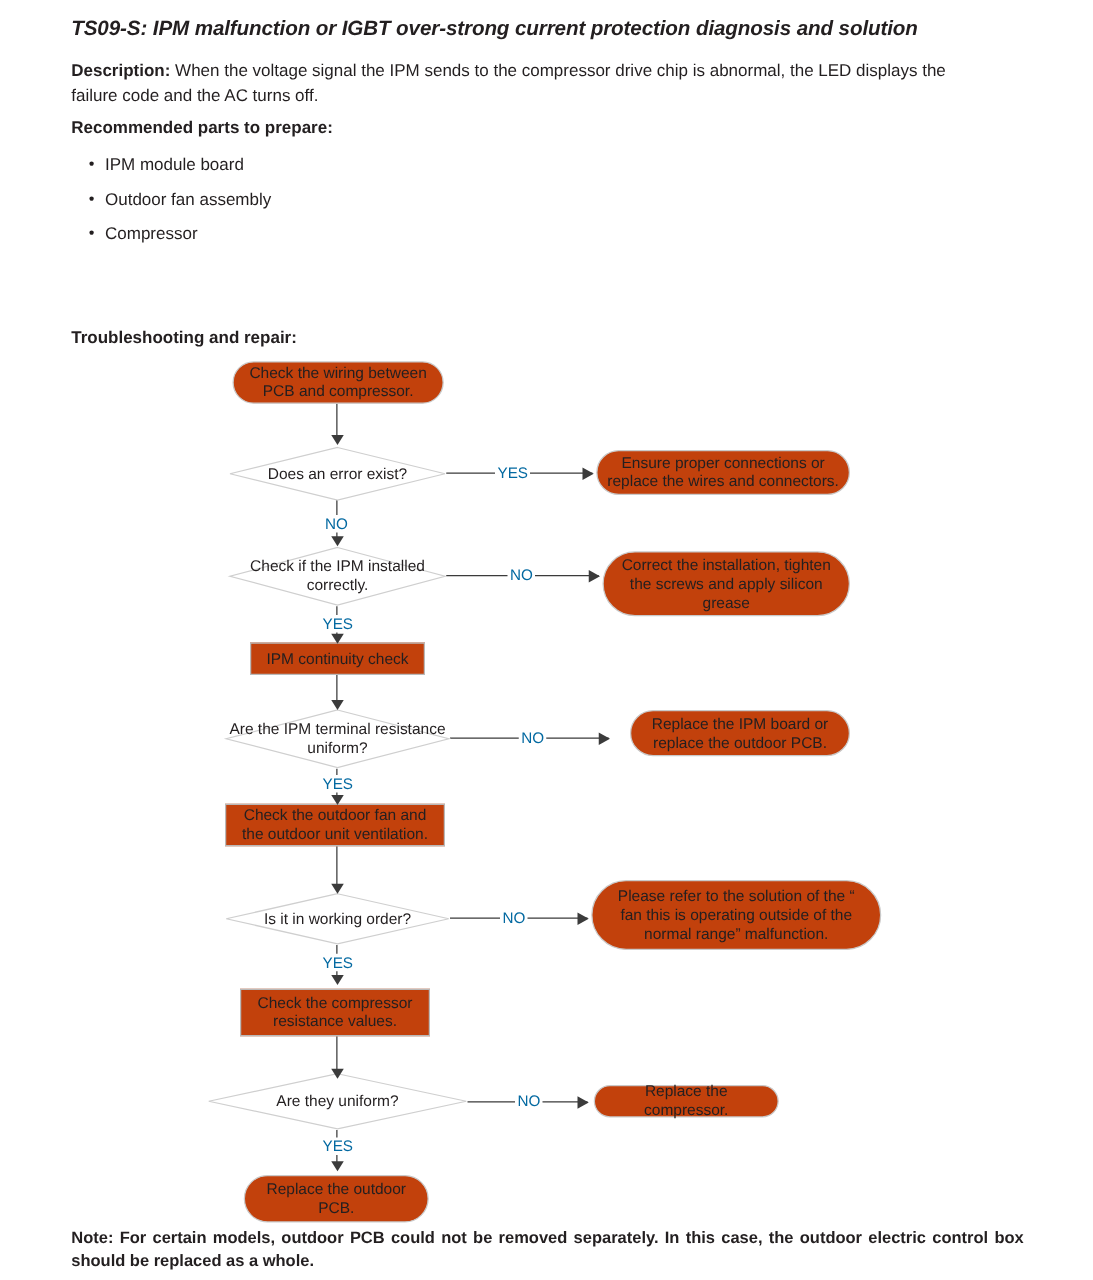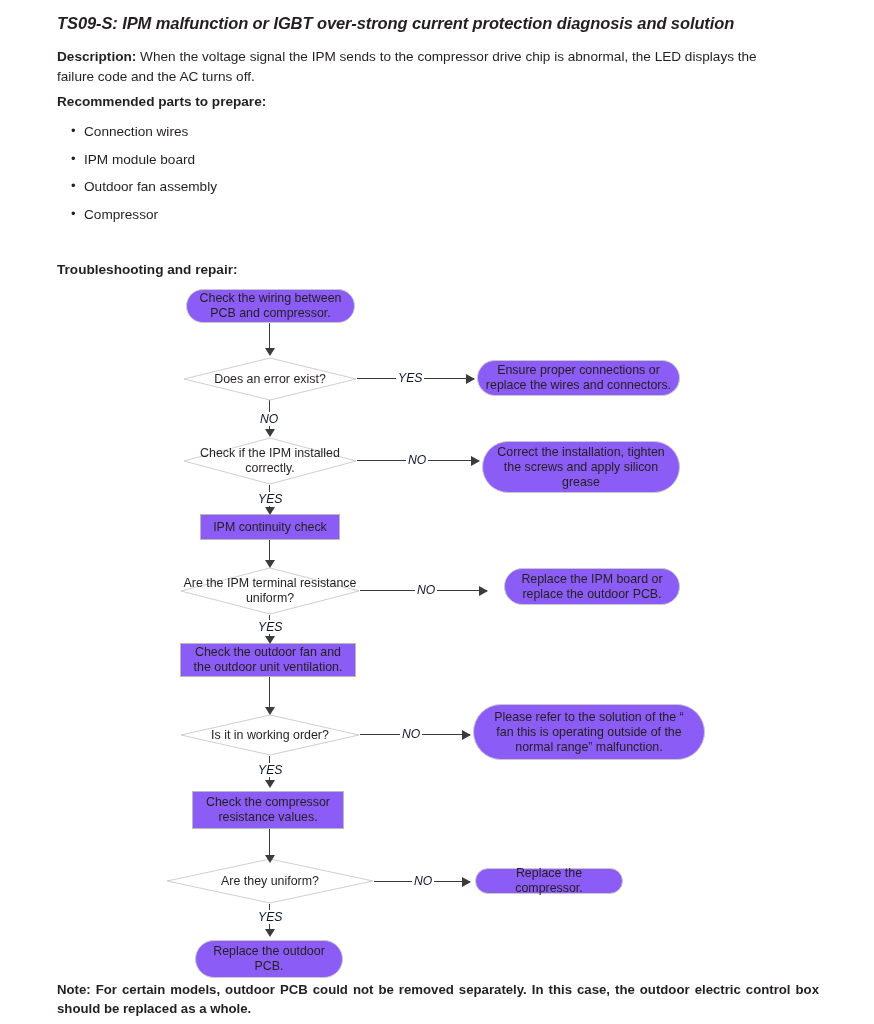--- a/index.html
+++ b/index.html
@@ -80,21 +80,21 @@
 
   .node {
     position: absolute;
     display: flex;
     align-items: center;
     justify-content: center;
     text-align: center;
     font-size: 12.4px;
     line-height: 15px;
     color: #231f20;
-    background: #8b5cf6;
+    background: #c2410c;
     border: 1px solid #c9c9c9;
     padding: 2px 6px;
     z-index: 2;
   }
   .node.rounded { border-radius: 999px; }
   .node.rect { border-radius: 0; border-color: #b9b9b9; }
 
   .diamond-wrap {
     position: absolute;
     z-index: 2;
@@ -137,43 +137,41 @@
     position: absolute;
     width: 0; height: 0;
     border-top: 5px solid transparent;
     border-bottom: 5px solid transparent;
     border-left: 9px solid #3b3b3b;
     z-index: 3;
   }
   .edge-label {
     position: absolute;
     font-size: 12.2px;
-    color: #0f172a;
+    color: #0369a1;
     background: #ffffff;
     padding: 0 2px;
     z-index: 4;
     white-space: nowrap;
-    font-style: italic;
   }
 </style>
 </head>
 <body>
 
 <div class="page">
 
   <div class="doc-title">TS09-S:  IPM malfunction or IGBT over-strong current protection diagnosis and solution</div>
 
   <div class="desc">
     <b>Description:</b><span> When the voltage signal the IPM sends to the compressor drive chip is abnormal, the LED displays the failure code and the AC turns off.</span>
   </div>
 
   <div class="section-head" id="parts-head">Recommended parts to prepare:</div>
 
   <ul class="parts-list">
-    <li>Connection wires</li>
     <li>IPM module board</li>
     <li>Outdoor fan assembly</li>
     <li>Compressor</li>
   </ul>
 
   <div class="section-head" id="trouble-head">Troubleshooting and repair:</div>
 
   <div class="flow">
 
     <div class="node rounded" style="left:186px; top:289px; width:169px; height:34px;">Check the wiring between PCB and compressor.</div>

